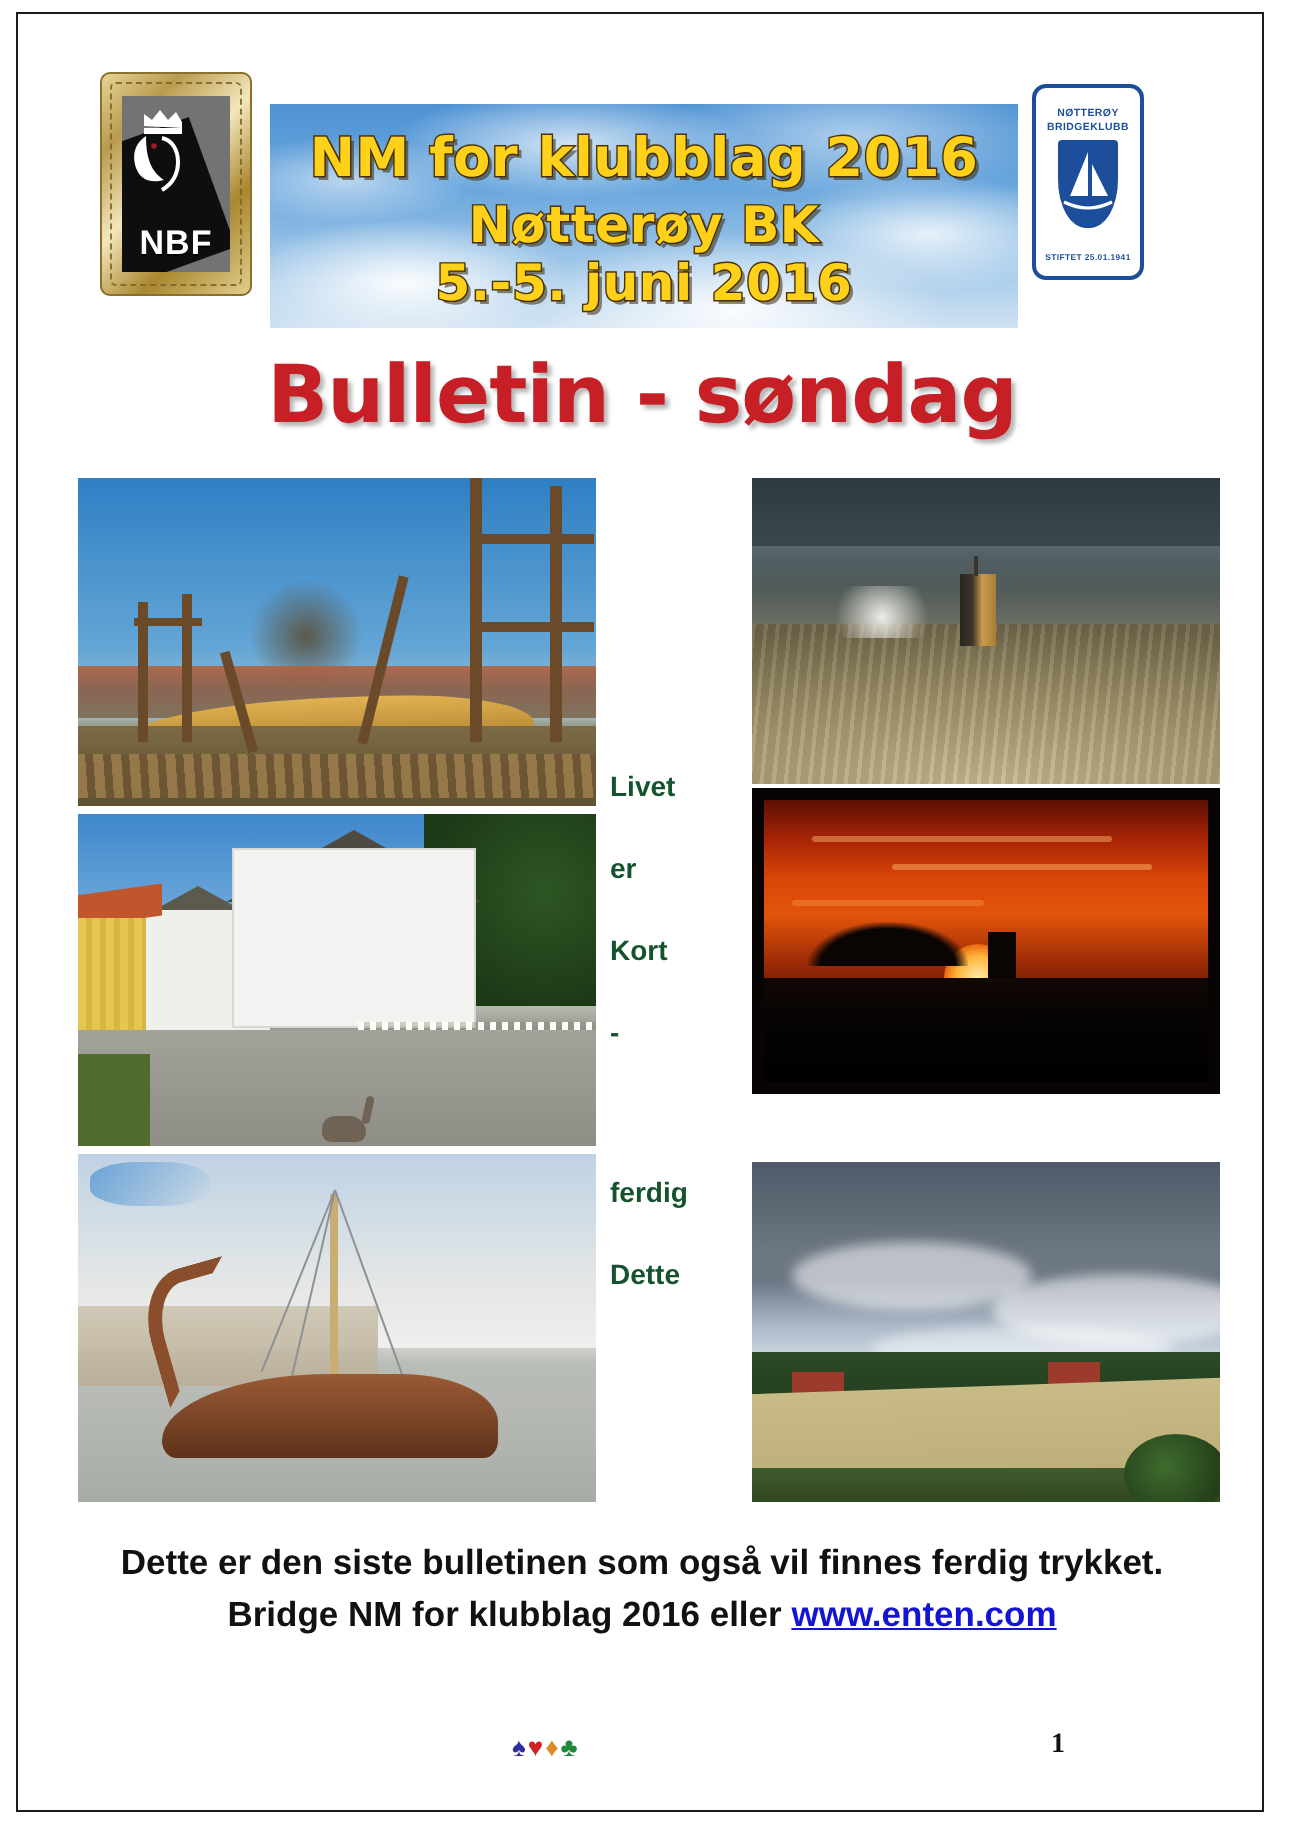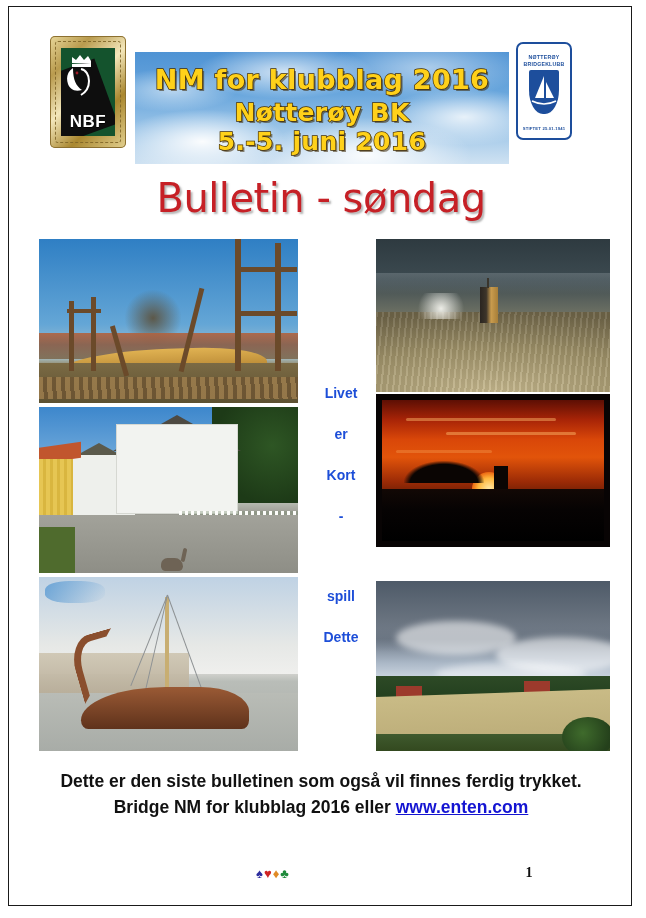--- a/index.html
+++ b/index.html
@@ -22,21 +22,21 @@
     position:absolute;inset:0;border-radius:5px;
     background:linear-gradient(135deg,#e8d79a 0%,#b99b4e 22%,#f3e7bb 46%,#a9872f 70%,#e3d191 100%);
     box-shadow:0 0 0 1px #8c7030 inset;
   }
   .nbf-frame:before{
     content:"";position:absolute;left:5px;top:5px;right:5px;bottom:5px;
     border:1.5px dashed #7d6326;border-radius:3px;opacity:.85;
   }
   .nbf-inner{
     position:absolute;left:11px;top:12px;right:11px;bottom:12px;
-    background:#14532d;overflow:hidden;
+    background:#737373;overflow:hidden;
   }
   .nbf-diag{
     position:absolute;left:-14%;bottom:-12%;width:128%;height:78%;
     background:#0e0e0e;transform:rotate(-20deg);transform-origin:left bottom;
   }
   .nbf-text{
     position:absolute;left:0;right:0;bottom:4px;text-align:center;
     color:#fff;font-weight:bold;font-size:17px;letter-spacing:.5px;
     font-family:"Liberation Sans",sans-serif;z-index:4;
     text-shadow:0 1px 0 #000;
@@ -95,21 +95,21 @@
   .nbk-found{
     position:absolute;left:0;right:0;bottom:7px;text-align:center;color:#1d4e9c;
     font-family:"Liberation Sans",sans-serif;font-weight:bold;font-size:4.2px;
     letter-spacing:.2px;
   }
 
   
   .title{
     position:absolute;left:0;top:168px;width:624px;text-align:center;
     font-family:"DejaVu Sans","Liberation Sans",sans-serif;
-    font-weight:normal;font-size:40px;color:#c62026;letter-spacing:-.5px;
+    font-weight:bold;font-size:40px;color:#c62026;letter-spacing:-.5px;
     -webkit-text-stroke:.8px #ffffff;paint-order:stroke fill;
     text-shadow:2px 2px 2px rgba(120,120,120,.55);
   }
 
   
   .photo{position:absolute;overflow:hidden;background:#ddd;}
 
   .p1{left:30px;top:232px;width:259px;height:164px;}
   .p2{left:30px;top:400px;width:259px;height:166px;}
   .p3{left:30px;top:570px;width:259px;height:174px;}
@@ -214,22 +214,22 @@
   .p6 .field{position:absolute;left:0;top:66%;width:100%;height:26%;
     background:linear-gradient(180deg,#c9bb86,#bdae7a);transform:skewY(-2deg);}
   .p6 .road{position:absolute;left:0;bottom:0;width:100%;height:10%;
     background:linear-gradient(180deg,#3f5a2e,#33491f);}
   .p6 .farm{position:absolute;width:26px;height:12px;background:#9c3a2c;}
   .p6 .bushR{position:absolute;right:-4px;bottom:-6px;width:52px;height:40px;
     background:radial-gradient(circle at 40% 40%,#3f6b2c,#24401b 70%);border-radius:50%;}
 
   
   .slogan{
-    position:absolute;left:296px;top:378px;width:72px;text-align:center;
-    font-family:"Liberation Sans",sans-serif;font-weight:bold;font-size:14px;color:#1d4ed8;
+    position:absolute;left:296px;top:378px;width:72px;
+    font-family:"Liberation Sans",sans-serif;font-weight:bold;font-size:14px;color:#14532d;
   }
   .slogan div{margin-bottom:25px;}
   .slogan div:last-child{margin-bottom:0;}
   .slogan .blank{height:14px;margin-bottom:25px;}
 
   
   .bottom{
     position:absolute;left:0;top:762px;width:624px;text-align:center;
     font-family:"Liberation Sans",sans-serif;font-weight:bold;font-size:17.5px;
     color:#111;line-height:1.47;
@@ -371,21 +371,21 @@
     <div class="road"></div>
     <div class="bushR"></div>
   </div>
 
   <div class="slogan">
     <div>Livet</div>
     <div>er</div>
     <div>Kort</div>
     <div>-</div>
     <div class="blank"></div>
-    <div>spill</div>
+    <div>ferdig</div>
     <div>Dette</div>
   </div>
 
   <div class="bottom">
     <div>Dette er den siste bulletinen som også vil finnes ferdig trykket.</div>
     <div><span>Bridge NM for klubblag 2016 eller </span><a href="#">www.enten.com</a></div>
   </div>
 
   <div class="suits">
     <span class="s-spade">♠</span><span class="s-heart">♥</span><span class="s-diamond">♦</span><span class="s-club">♣</span>

